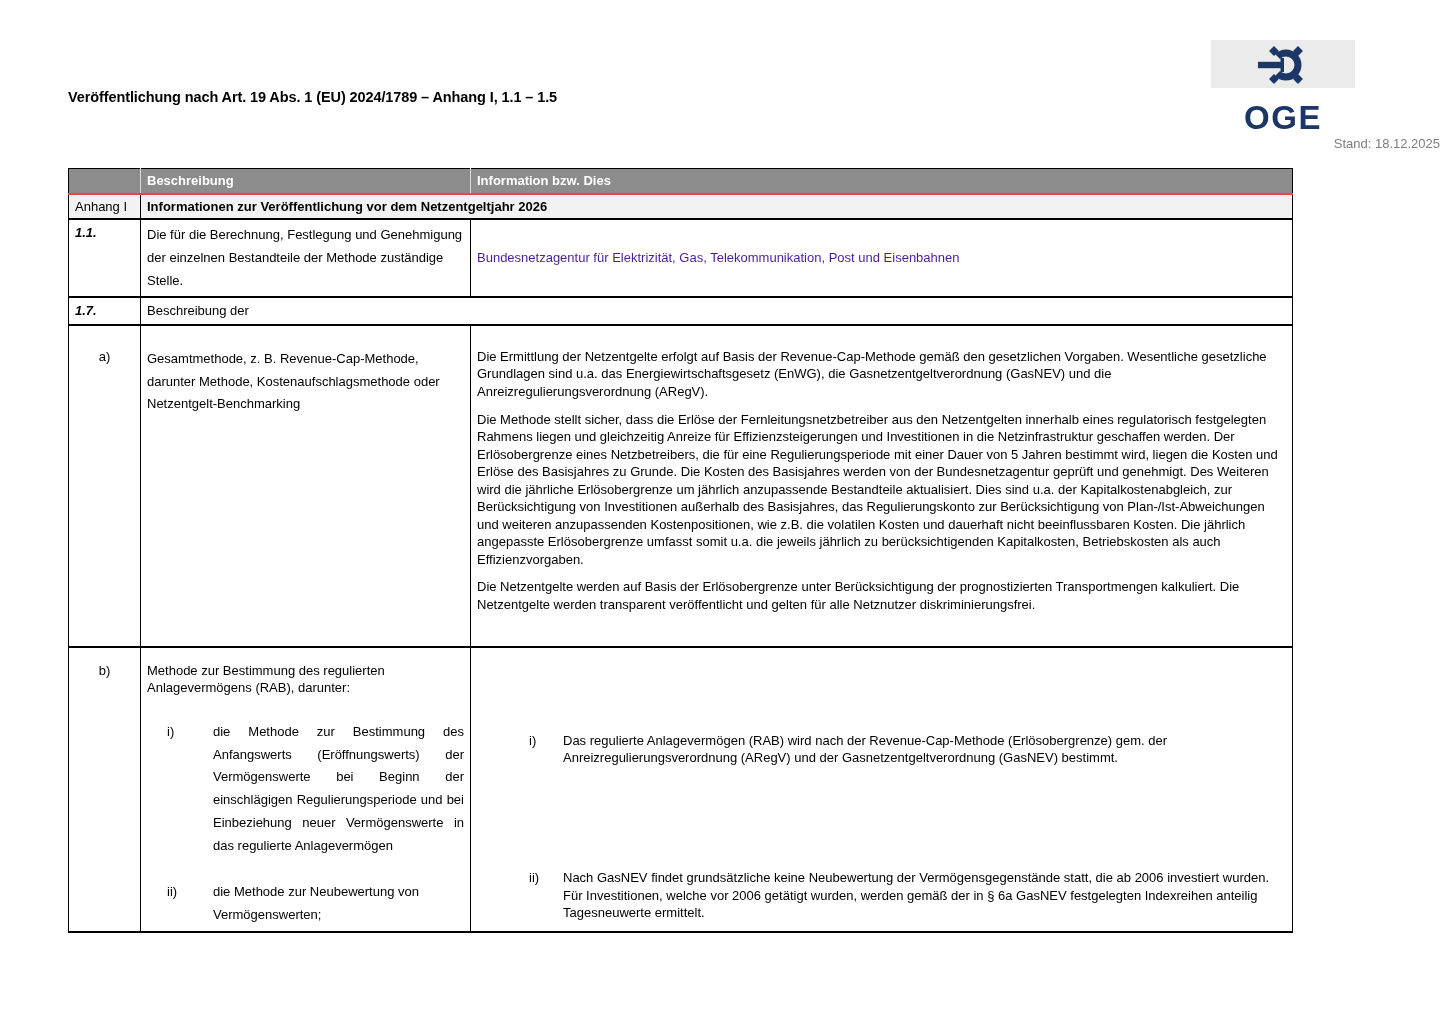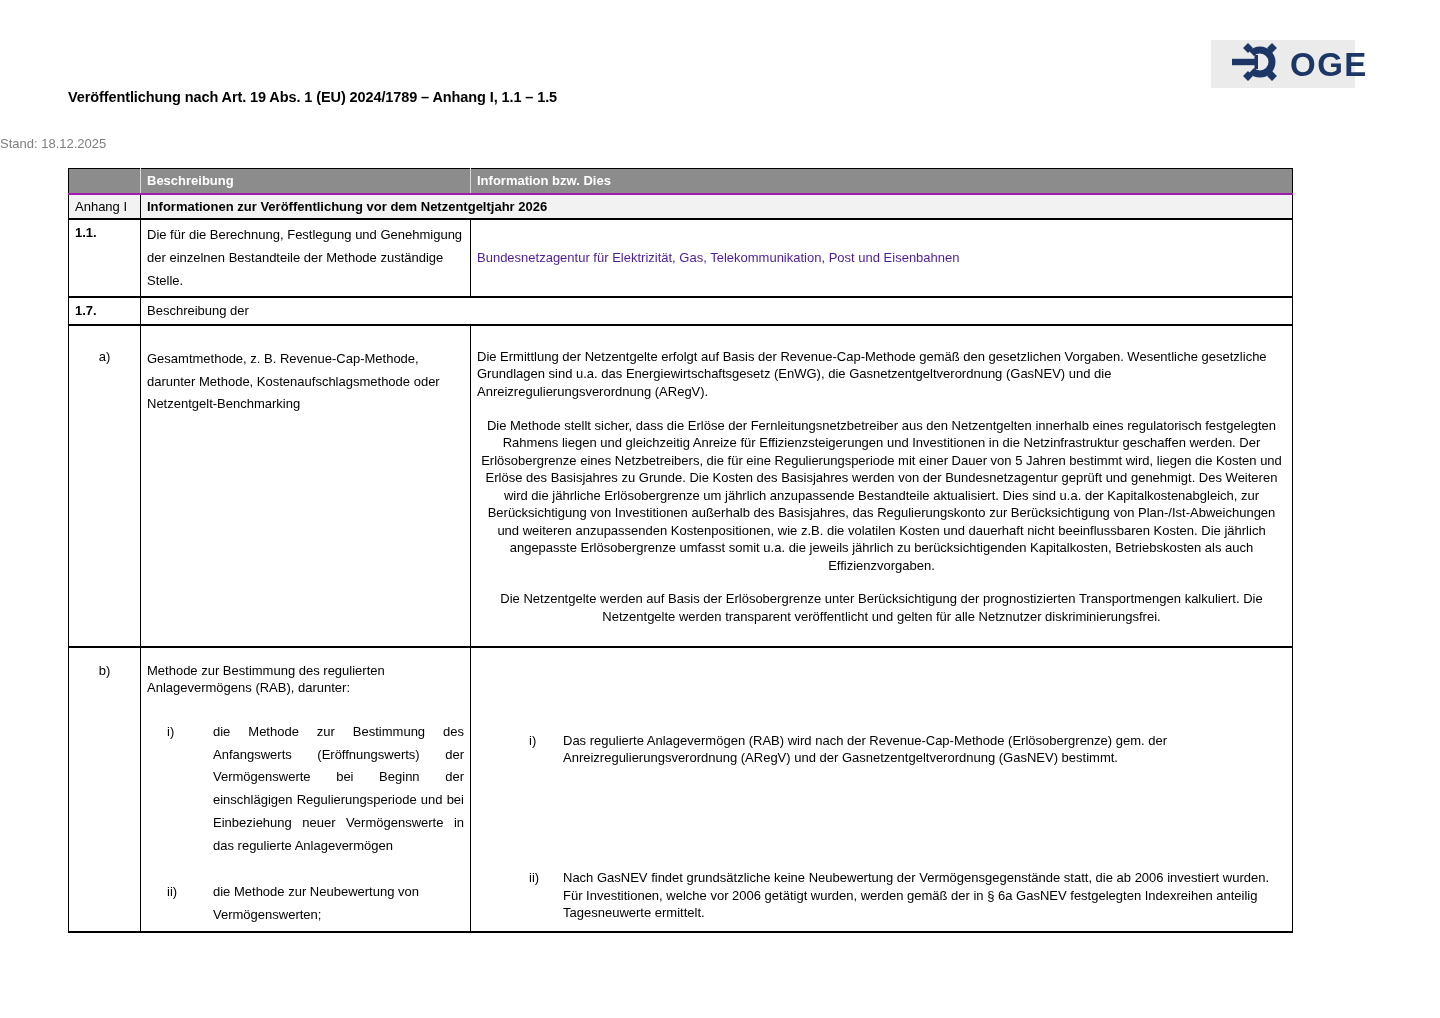--- a/index.html
+++ b/index.html
@@ -14,60 +14,61 @@
   }
   .doc-title {
     position: absolute; left: 68px; top: 88px;
     font-size: 14.5px; font-weight: bold; letter-spacing: -0.1px;
   }
   .logo-block {
     position: absolute; top: 40px; right: 85px;
     width: 144px; height: 48px;
     background: #ebebeb;
     display: flex; align-items: center; gap: 8px;
-    padding: 2px 8px 2px 21px;
+    padding: 2px 8px 2px 8px;
+    flex-direction: column;
   }
   .logo-word {
     font-size: 33px; font-weight: 800; color: #1c3766;
     letter-spacing: 1.5px; line-height: 1;
     font-family: "Liberation Sans", sans-serif;
   }
   .stand-line {
     position: absolute; left: 0; top: 135px; width: 1440px;
-    text-align: left; color: #7f7f7f; font-size: 13px;
+    text-align: right; color: #7f7f7f; font-size: 13px;
   }
   table.main {
     position: absolute; left: 68px; top: 168px;
     width: 1224px;
     border-collapse: collapse; table-layout: fixed;
     border: 1px solid #000;
   }
   col.c1 { width: 72px; }
   col.c2 { width: 330px; }
   col.c3 { width: 822px; }
   td { vertical-align: top; padding: 4px 6px; }
   tr { border-bottom: 2px solid #000; }
-  tr.thead { border-bottom: 2px solid #a21caf; }
+  tr.thead { border-bottom: 2px solid #ef4444; }
   tr.thead td {
     background: #8c8c8c; color: #fff; font-weight: bold;
     border-right: 1px solid #d9d9d9; padding: 3px 6px;
   }
   tr.thead td:last-child { border-right: none; }
   tr.anhang td { background: #f2f2f2; padding: 3px 6px; }
   .vline { border-right: 1px solid #000; }
   .vline-l { border-left: 1px solid #000; }
-  td.idcell { font-weight: bold; }
+  td.idcell { font-weight: bold; font-style: italic; }
   td.idcell-center { text-align: center; font-weight: normal; }
   .bold { font-weight: bold; }
   .lh-wide { line-height: 1.75; }
   .linktext { color: #4c1d95; cursor: pointer; text-decoration: none; }
   td.vmid { vertical-align: middle; }
   .pad-top-lg { padding-top: 22px; }
   .pad-top-md { padding-top: 14px; }
-  .para + .para { margin-top: 16px; text-align: center; }
+  .para + .para { margin-top: 10px; }
   .subitem { display: flex; }
   .subitem .lbl { flex: none; }
   .col2-sub { margin-left: 20px; margin-top: 24px; }
   .col2-sub .lbl { width: 46px; }
   .col2-sub .txt { flex: 1; text-align: justify; }
   .col2-sub .txt.nojust { text-align: left; }
   .col3-sub { margin-left: 52px; margin-right: 6px; }
   .col3-sub .lbl { width: 34px; }
   .col3-sub .txt { flex: 1; }
   .mt-i { margin-top: 70px; }

